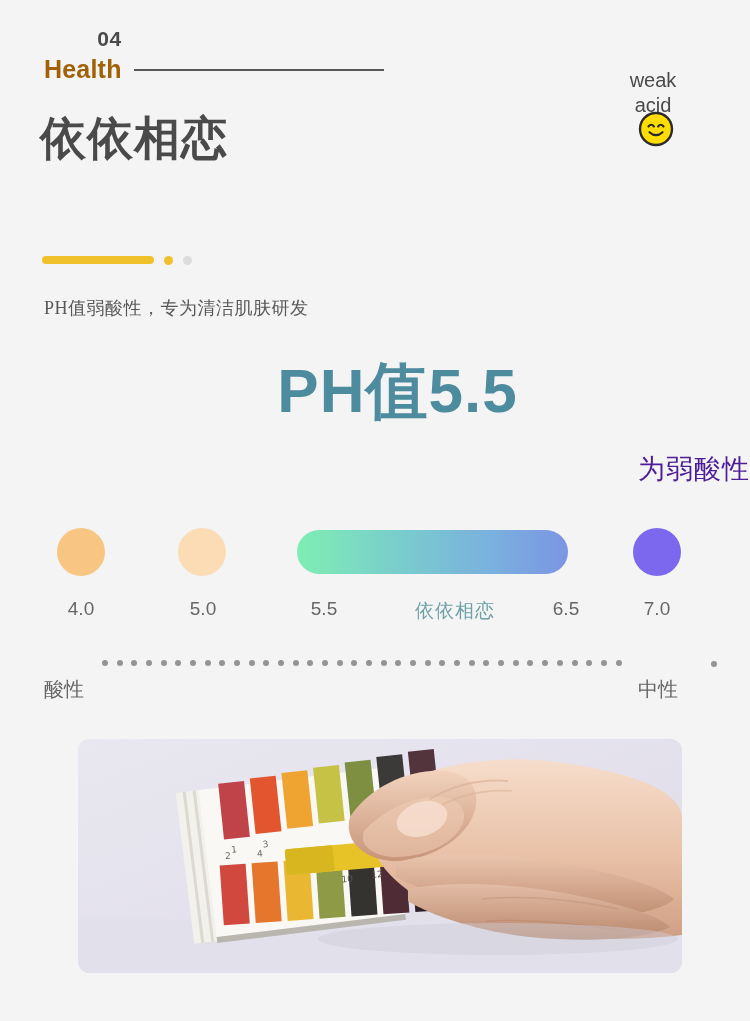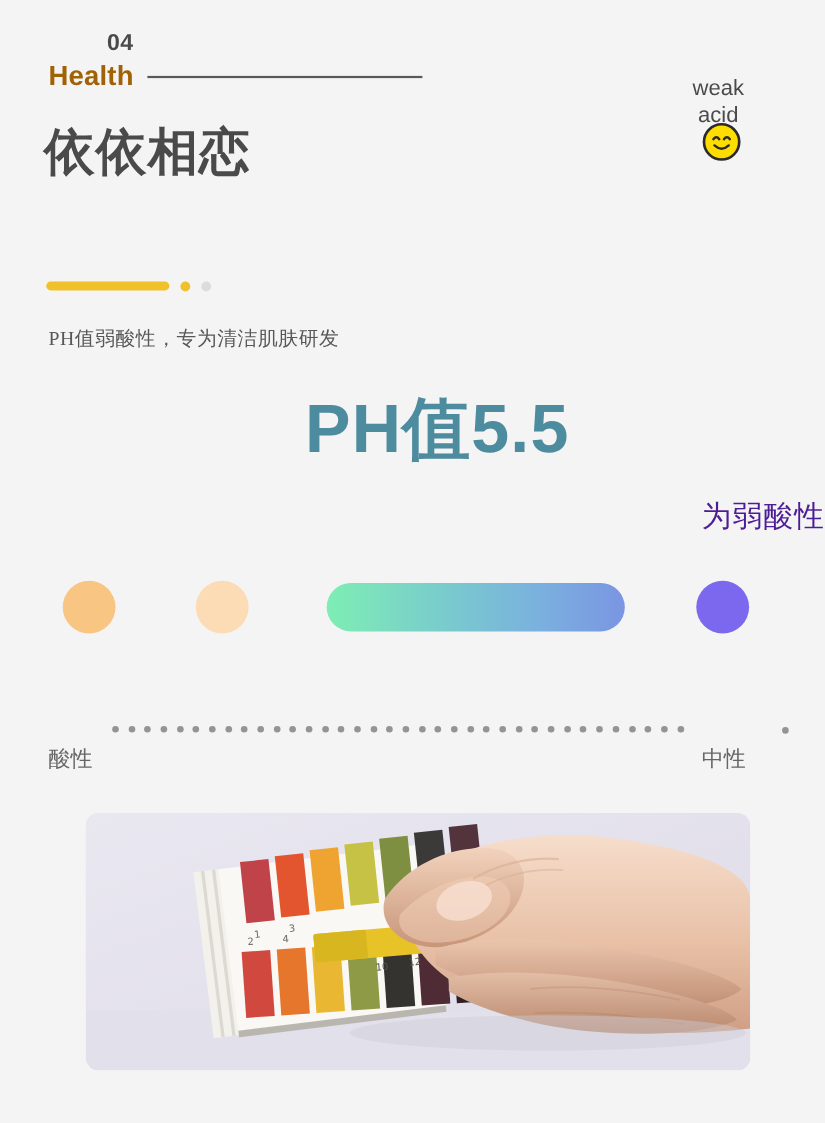--- a/index.html
+++ b/index.html
@@ -305,20 +305,28 @@
   <div class="ph-big">PH值5.5</div>
   <div class="ph-sub">为弱酸性</div>
 
   <div class="scale">
     <div class="scale-circle c1"></div>
     <div class="scale-circle c2"></div>
     <div class="scale-bar"></div>
     <div class="scale-circle c4"></div>
   </div>
 
+  <div class="scale-labels">
+    <span class="lbl-1">4.0</span>
+    <span class="lbl-2">5.0</span>
+    <span class="lbl-3">5.5</span>
+    <span class="lbl-brand">依依相恋</span>
+    <span class="lbl-5">6.5</span>
+    <span class="lbl-6">7.0</span>
+  </div>
 
   <div class="axis">
     <div class="axis-label left">酸性</div>
     <div class="axis-dots">
         <i></i>
         <i></i>
         <i></i>
         <i></i>
         <i></i>
         <i></i>

